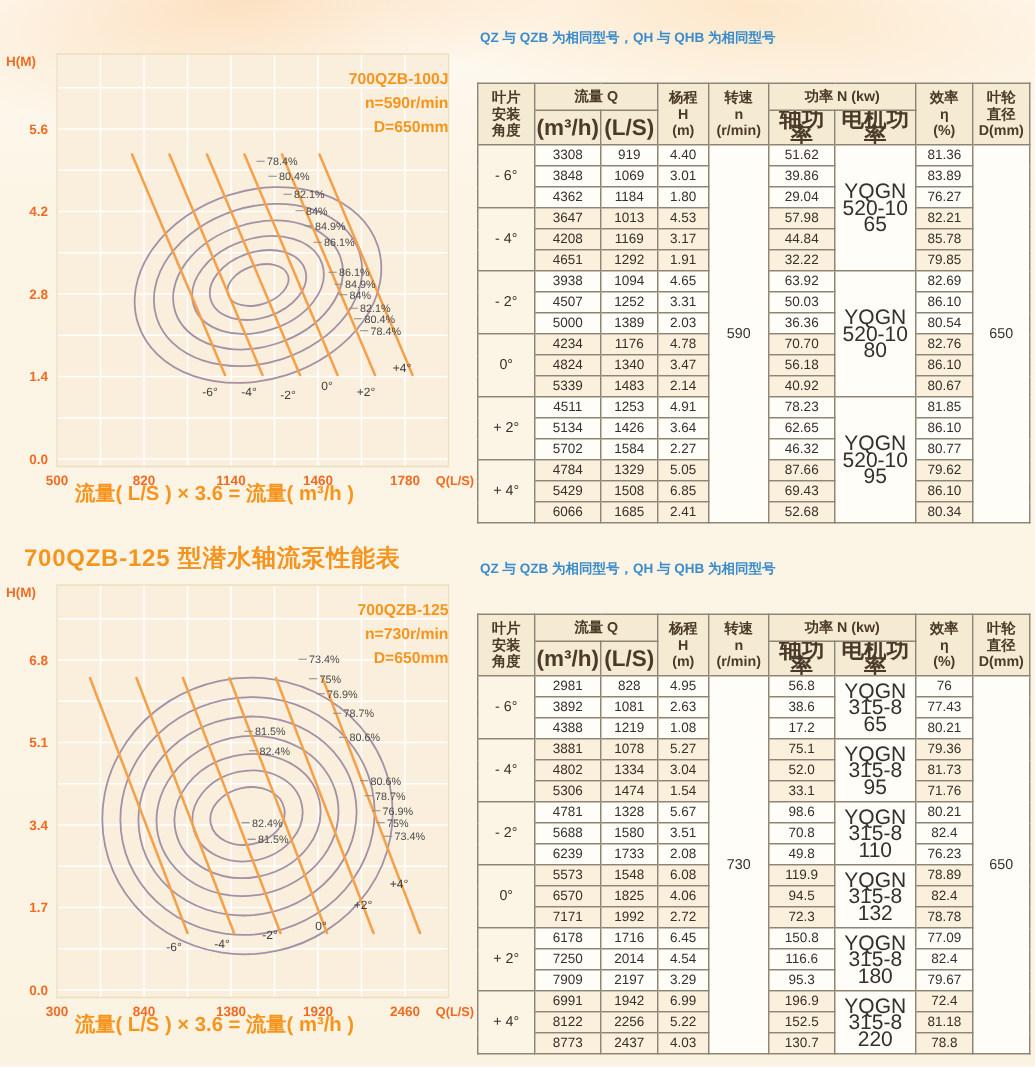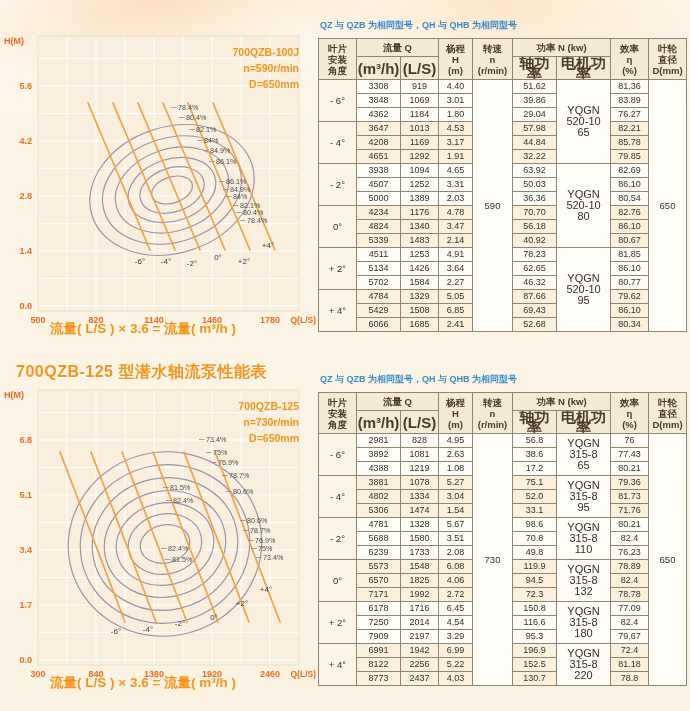--- a/index.html
+++ b/index.html
@@ -15,32 +15,32 @@
          transform:rotate(5deg);}
   .panel{position:absolute;left:0;width:690px;}
   #sec0{top:6px;height:352px;}
   #sec1{top:360px;height:350px;}
   .sec-title{position:absolute;left:16px;top:2px;margin:0;font-size:16px;font-weight:bold;
              color:#f7941d;letter-spacing:.5px;text-shadow:0 1px 0 rgba(255,255,255,.9);}
   .sec-note{position:absolute;left:320px;top:13px;font-size:9px;font-weight:bold;color:#3b8ccc;}
   .chart{position:absolute;left:2px;top:26px;}
   .caption{position:absolute;left:50px;top:314px;width:268px;text-align:left;
            font-size:13.5px;font-weight:bold;color:#f7941d;}
-  .tablewrap{position:absolute;left:318px;top:32px;}
+  .tablewrap{position:absolute;left:318px;top:49px;}
   table.perf{border-collapse:collapse;table-layout:fixed;width:368px;background:#fffdf6;
              border:1.5px solid #6e665a;}
   .perf td,.perf th{border:1px solid #8f8574;text-align:center;vertical-align:middle;
                     padding:0;overflow:hidden;}
   .perf th{background:#f5ead2;font-size:9.5px;font-weight:bold;color:#4a3a28;
            line-height:11px;height:17px;}
   .perf th.sub{height:19px;font-weight:bold;font-size:15px;}
   .perf td{font-size:9px;line-height:13px;height:13px;background:#fffdf8;color:#35302a;}
   .perf td.g1{background:#faf0dc;}
   .perf td.angle{background:#fcf5e5;font-size:9.5px;}
-  .perf td.motor{font-size:11px;line-height:11px;}
+  .perf td.motor{font-size:14px;line-height:11px;}
   .perf td.speed,.perf td.diam{font-size:9.5px;}
 </style>
 </head>
 <body>
 
 <div class="page">
   <div class="wave wave1"></div>
   <div class="wave wave2"></div>
 
   <section class="panel" id="sec0">

